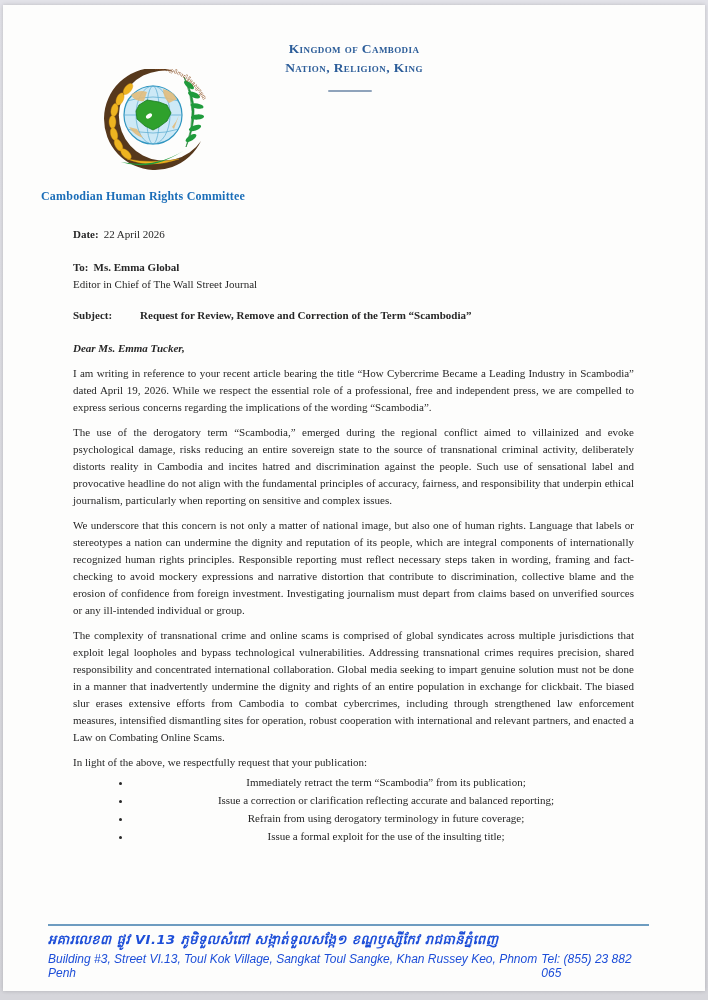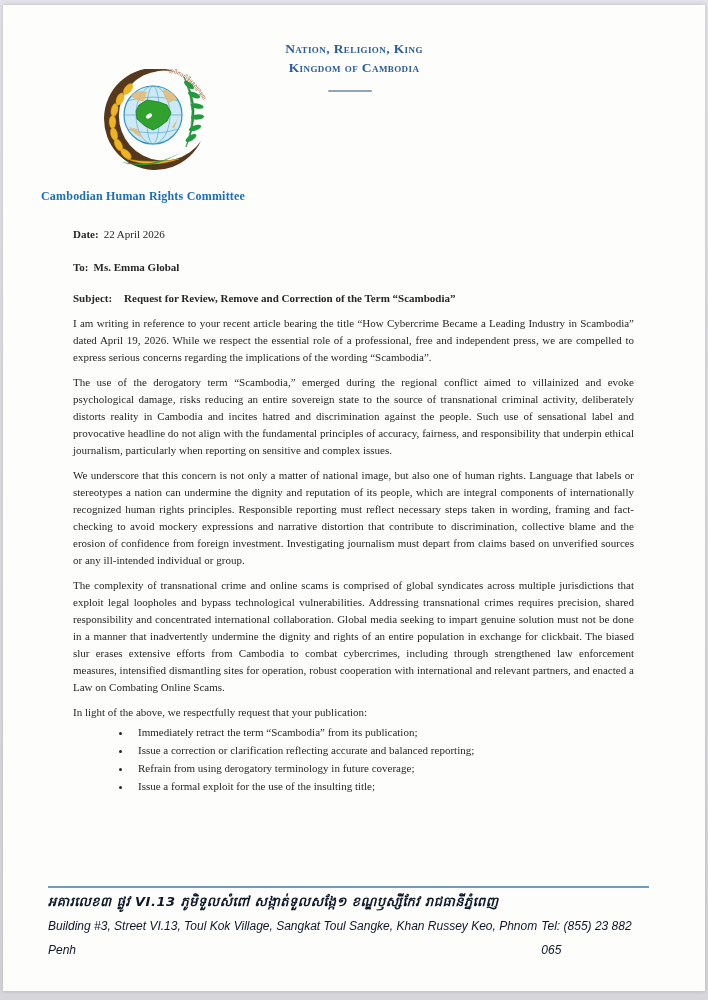--- a/index.html
+++ b/index.html
@@ -44,58 +44,58 @@
   
   .letter-body{
     margin:0 71px 0 70px;
     font-size:11px;line-height:17px;
   }
   .lbl{font-weight:bold;margin-right:5px;}
   .meta-date{margin:9px 0 0;}
   .meta-to{margin:16px 0 0;font-weight:bold;}
   .meta-editor{margin:0;}
   .subject-line{margin:14px 0 0;font-weight:bold;}
-  .subject-line .lbl{margin-right:12px;}
+  .subject-line .lbl{margin-right:28px;}
   .salutation{margin:16px 0 0;font-weight:bold;font-style:italic;}
   p.body-par{margin:8px 0 0;text-align:justify;}
   .request-intro{margin:6px 0 0;}
   ul.requests{margin:2px 0 0;padding-left:59px;}
-  ul.requests li{padding-left:6px;margin:0;line-height:18px;}
+  ul.requests li{padding-left:6px;margin:0;line-height:18px;text-align:center;}
   
   .footer{
-    position:absolute;left:45px;width:601px;top:881px;
-    color:#0f172a;
+    position:absolute;left:45px;width:601px;top:919px;
+    color:#1d4ed8;
   }
   .footer-rule{height:0;border-top:2px solid #6d9cc0;}
   .footer-khmer{
     margin-top:5px;
     font-family:"DejaVu Sans", sans-serif;
     font-style:italic;font-weight:bold;
     font-size:13px;line-height:17px;
     letter-spacing:0.5px;
   }
   .footer-row{
     margin-top:4px;
     display:flex;justify-content:space-between;
     font-family:"Liberation Sans", sans-serif;
     font-style:italic;
-    font-size:12px;line-height:24px;
+    font-size:12px;line-height:14px;
   }
 </style>
 </head>
 <body>
 
 <div class="stage">
   <div class="page">
 
     <div class="letterhead">
 
       <div class="header-text">
+        <div>Kingdom of Cambodia</div>
         <div>Nation, Religion, King</div>
-        <div>Kingdom of Cambodia</div>
         <div class="header-dash"></div>
       </div>
 
       <svg class="logo" width="130" height="106" viewBox="0 0 130 106">
 
         <path d="M88,3 A51,51 0 1 0 114,72 A45,45 0 1 1 88,3 Z" fill="#56381c"></path>
 
         <g fill="#eeb421" stroke="#d89a10" stroke-width="0.4">
           <ellipse cx="41" cy="20" rx="3.4" ry="6.5" transform="rotate(38 41 20)"></ellipse>
           <ellipse cx="33" cy="30" rx="3.4" ry="6.5" transform="rotate(24 33 30)"></ellipse>
@@ -148,25 +148,27 @@
 
     <div class="letter-body">
 
       <p class="meta-date">
         <span class="lbl">Date:</span><span>22 April 2026</span>
       </p>
 
       <p class="meta-to">
         <span class="lbl">To:</span><span>Ms. Emma Global</span>
       </p>
+      <p class="meta-editor">Editor in Chief of The Wall Street Journal</p>
 
       <p class="subject-line">
         <span class="lbl">Subject:</span><span>Request for Review, Remove and Correction of the Term “Scambodia”</span>
       </p>
 
+      <p class="salutation">Dear Ms. Emma Tucker,</p>
 
       <p class="body-par">I am writing in reference to your recent article bearing the title “How Cybercrime Became a Leading Industry in Scambodia” dated April 19, 2026. While we respect the essential role of a professional, free and independent press, we are compelled to express serious concerns regarding the implications of the wording “Scambodia”.</p>
       <p class="body-par">The use of the derogatory term “Scambodia,” emerged during the regional conflict aimed to villainized and evoke psychological damage, risks reducing an entire sovereign state to the source of transnational criminal activity, deliberately distorts reality in Cambodia and incites hatred and discrimination against the people. Such use of sensational label and provocative headline do not align with the fundamental principles of accuracy, fairness, and responsibility that underpin ethical journalism, particularly when reporting on sensitive and complex issues.</p>
       <p class="body-par">We underscore that this concern is not only a matter of national image, but also one of human rights. Language that labels or stereotypes a nation can undermine the dignity and reputation of its people, which are integral components of internationally recognized human rights principles. Responsible reporting must reflect necessary steps taken in wording, framing and fact-checking to avoid mockery expressions and narrative distortion that contribute to discrimination, collective blame and the erosion of confidence from foreign investment. Investigating journalism must depart from claims based on unverified sources or any ill-intended individual or group.</p>
       <p class="body-par">The complexity of transnational crime and online scams is comprised of global syndicates across multiple jurisdictions that exploit legal loopholes and bypass technological vulnerabilities. Addressing transnational crimes requires precision, shared responsibility and concentrated international collaboration. Global media seeking to impart genuine solution must not be done in a manner that inadvertently undermine the dignity and rights of an entire population in exchange for clickbait. The biased slur erases extensive efforts from Cambodia to combat cybercrimes, including through strengthened law enforcement measures, intensified dismantling sites for operation, robust cooperation with international and relevant partners, and enacted a Law on Combating Online Scams.</p>
 
       <p class="body-par request-intro">In light of the above, we respectfully request that your publication:</p>
 
       <ul class="requests">
         <li>Immediately retract the term “Scambodia” from its publication;</li>

